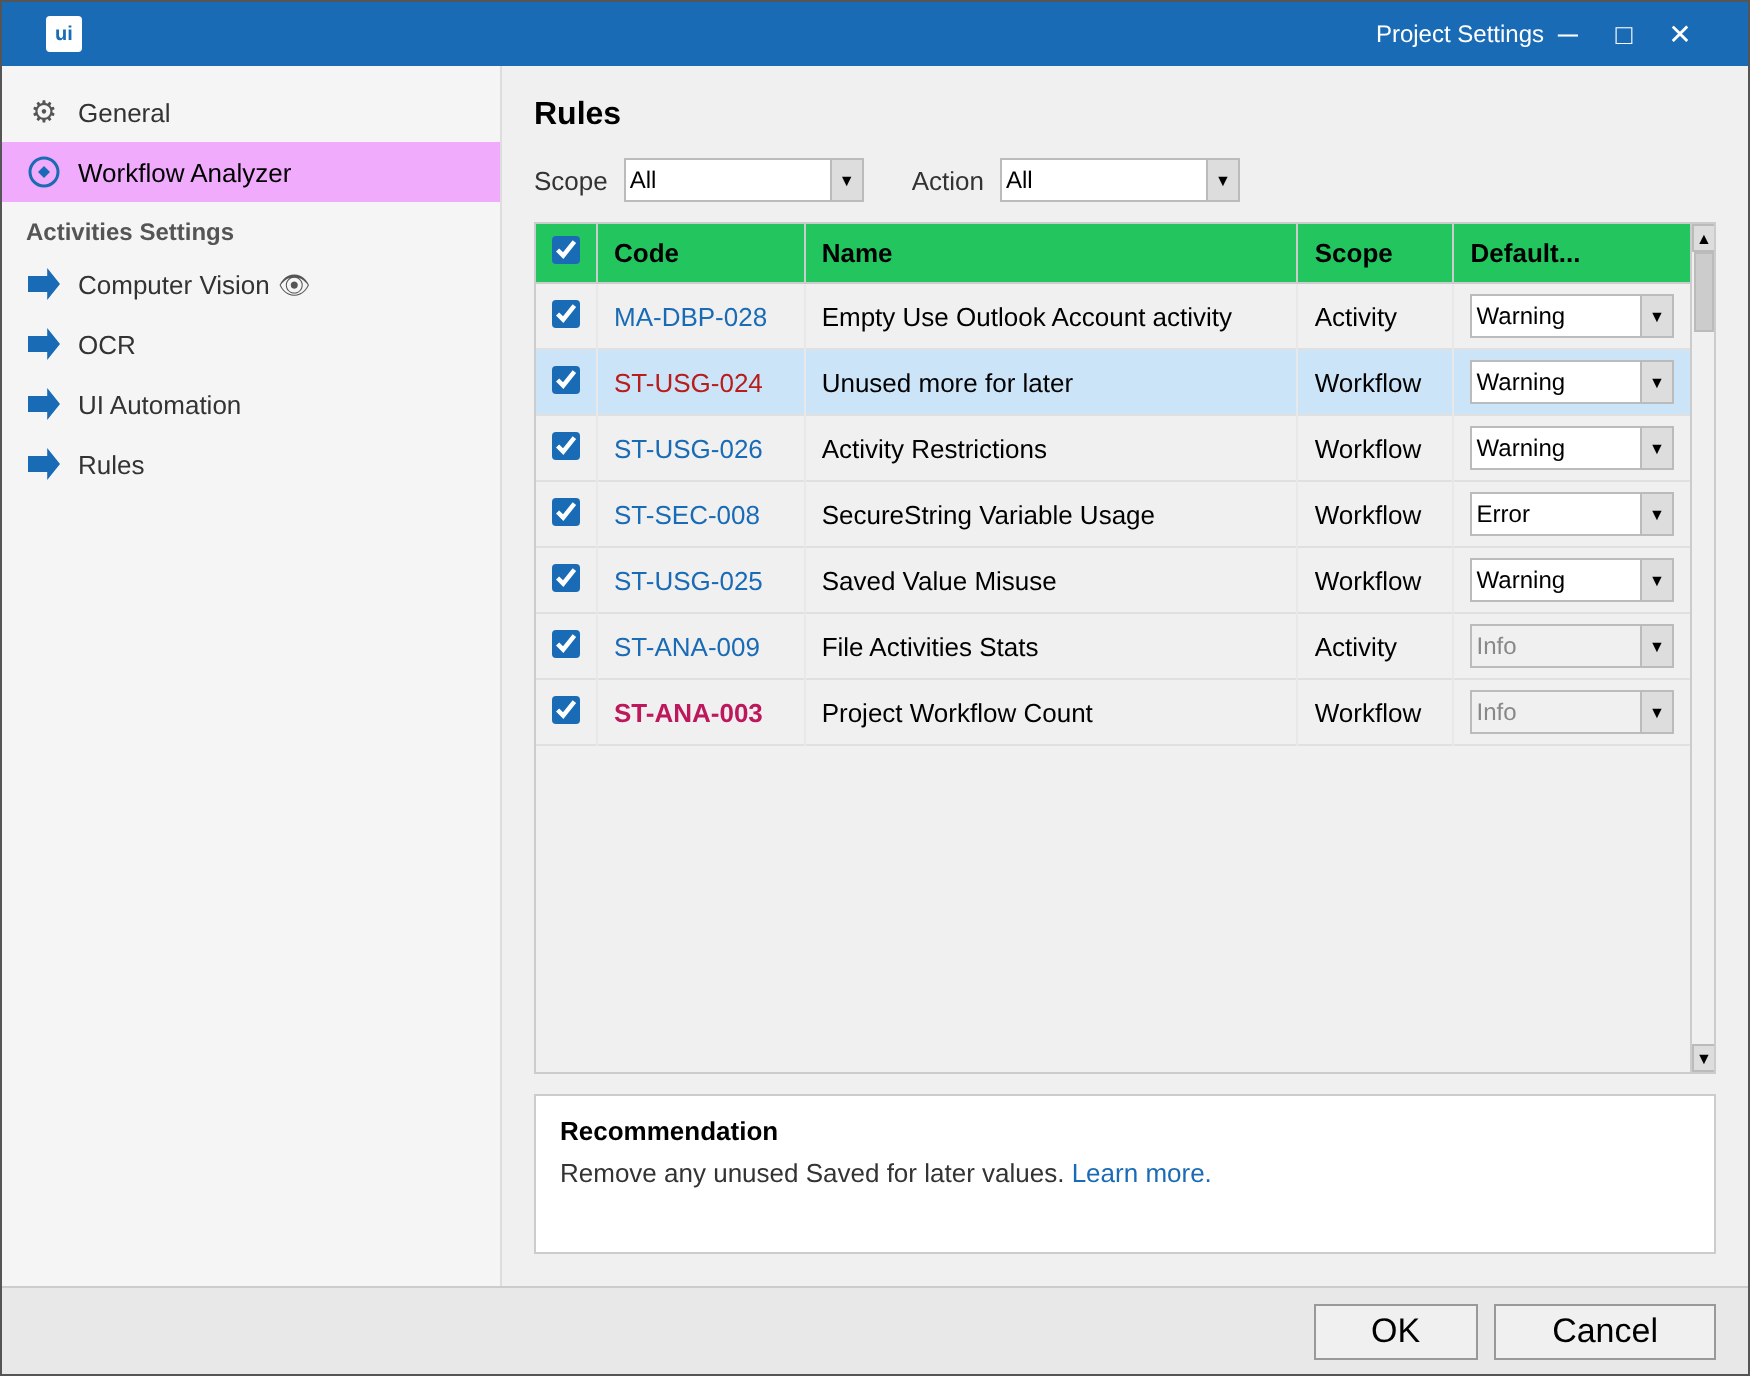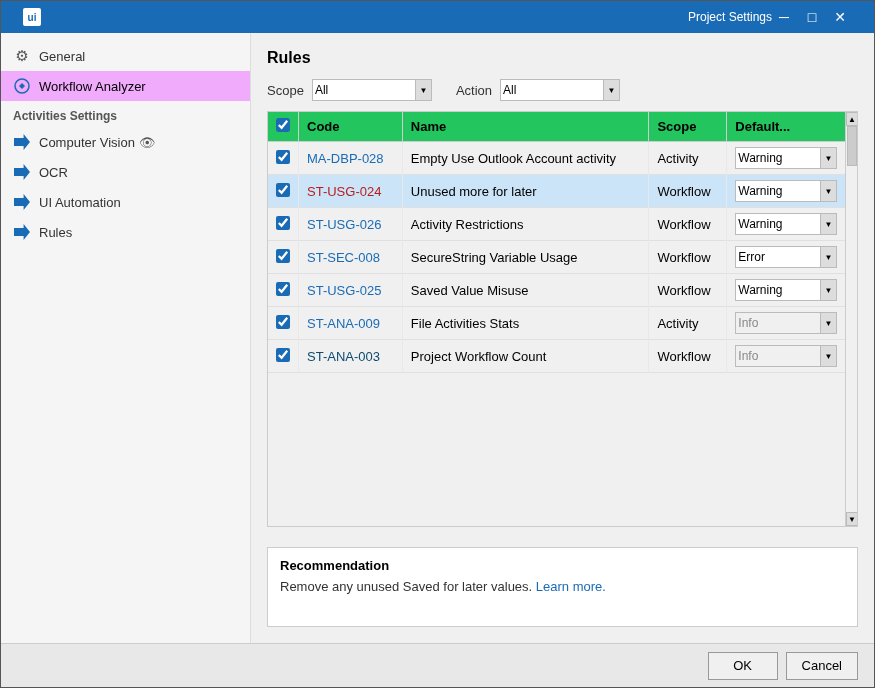--- a/index.html
+++ b/index.html
@@ -166,21 +166,21 @@
       accent-color: #1a6bb5;
     }
     .table-scroll-wrapper {
       overflow-y: auto;
       overflow-x: hidden;
       flex: 1;
     }
     .recommendation-box {
       border: 1px solid #ccc;
       background: white;
-      margin-top: 20px;
+      margin-top: 10px;
       padding: 10px 12px;
       min-height: 80px;
     }
     .recommendation-title {
       font-weight: 600;
       font-size: 13px;
       margin-bottom: 6px;
     }
     .recommendation-text {
       font-size: 13px;
@@ -197,25 +197,25 @@
       display: flex;
       align-items: center;
       justify-content: flex-end;
       padding: 0 16px;
       gap: 8px;
       flex-shrink: 0;
     }
     .footer-btn {
       height: 28px;
       min-width: 70px;
-      padding: 0 15px;
+      padding: 0 28px;
       border: 1px solid #999;
       background: #f0f0f0;
       cursor: pointer;
-      font-size: 13px;
+      font-size: 17px;
       color: #000;
     }
     .footer-btn.primary {
       background: #f0f0f0;
     }
     .icon-arrow-blue {
       width: 16px;
       height: 16px;
       background: #1a6bb5;
       clip-path: polygon(0 25%, 60% 25%, 60% 0, 100% 50%, 60% 100%, 60% 75%, 0 75%);
@@ -488,21 +488,21 @@
                   <td>Activity</td>
                   <td>
                     <div class="select-wrapper disabled-look" style="min-width: 90px;">
                       <select style="color: rgb(136, 136, 136);"><option value="Warning">Warning</option><option value="Error">Error</option><option value="Info" selected="">Info</option></select>
                       <div class="drop-arrow">▼</div>
                     </div>
                   </td>
                 </tr>
                 <tr>
                   <td class="cb-cell"><input type="checkbox" class="checkbox" checked="" style=""></td>
-                  <td class="code-cell" style="color: #0c4a6e;">ST-ANA-003</td>
+                  <td class="code-cell" style="color: #be185d; font-weight: bold;">ST-ANA-003</td>
                   <td>Project Workflow Count</td>
                   <td>Workflow</td>
                   <td>
                     <div class="select-wrapper disabled-look" style="min-width: 90px;">
                       <select style="color: rgb(136, 136, 136);"><option value="Warning">Warning</option><option value="Error">Error</option><option value="Info" selected="">Info</option></select>
                       <div class="drop-arrow">▼</div>
                     </div>
                   </td>
                 </tr>
               </tbody>

